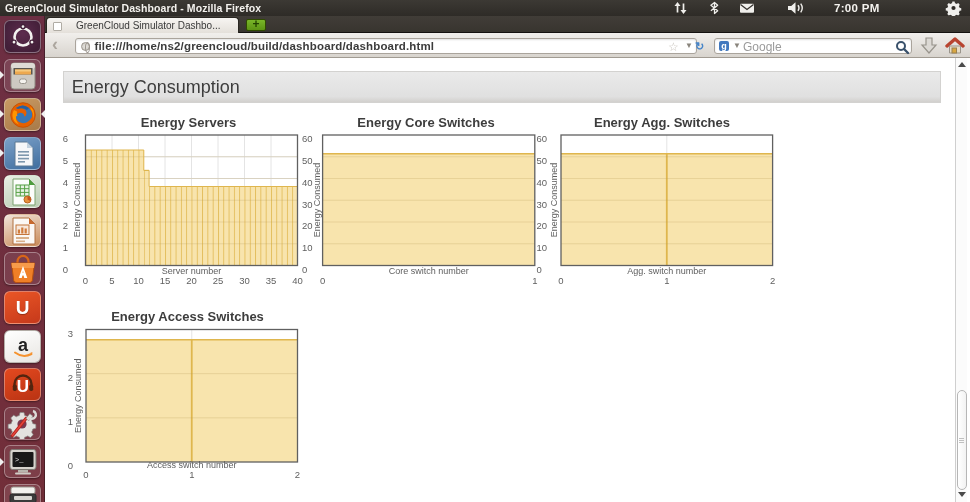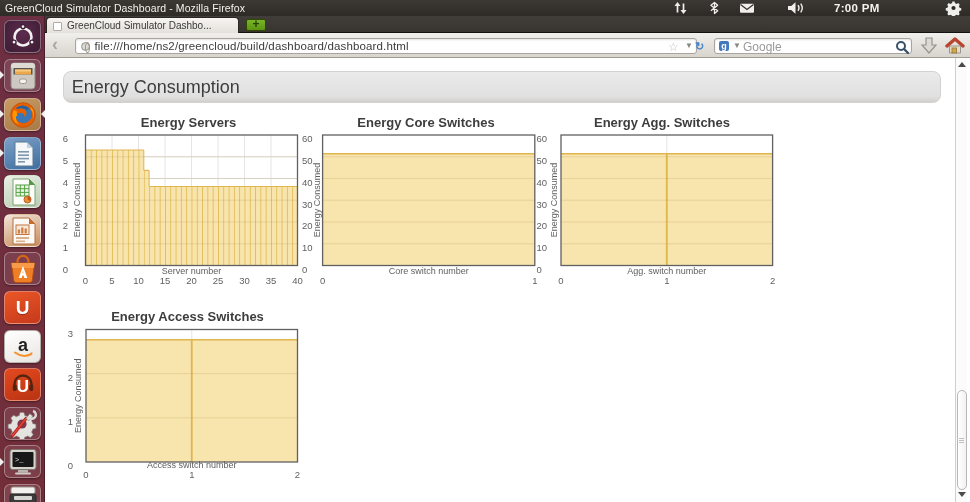--- a/index.html
+++ b/index.html
@@ -1,44 +1,44 @@
 <!DOCTYPE html>
 <html><head><meta charset="utf-8">
 <style>
 *{margin:0;padding:0;box-sizing:border-box}
 body{font-family:"Liberation Sans",sans-serif}
 #screen{position:relative;width:970px;height:502px;overflow:hidden;background:#fff}
 #menubar{position:absolute;left:0;top:0;width:970px;height:16px;background:linear-gradient(#3c3934,#2e2b27);z-index:10}
-#menubar .title{position:absolute;left:5px;top:1.5px;color:#f4f2ee;font-size:10.5px;font-weight:normal;letter-spacing:0.1px}
+#menubar .title{position:absolute;left:5px;top:1.5px;color:#f4f2ee;font-size:10.5px;font-weight:bold;letter-spacing:0.1px}
 #menubar .clock{position:absolute;left:834px;top:1.5px;color:#f4f2ee;font-size:11.5px;font-weight:bold;letter-spacing:0.3px}
 #launcher{position:absolute;left:0;top:16px;width:45px;height:486px;background:linear-gradient(#6d2f43,#722e39);z-index:9;border-right:1px solid rgba(0,0,0,0.35)}
 .tile{position:absolute;left:4px;width:37px;height:33px;border-radius:6px;border:1px solid rgba(255,255,255,0.35);box-shadow:0 1px 2px rgba(0,0,0,0.4);overflow:hidden;display:flex;align-items:center;justify-content:center}
 .arrow-l{position:absolute;left:0;width:0;height:0;border-top:4px solid transparent;border-bottom:4px solid transparent;border-left:4px solid #f0f0f0;z-index:11}
 .arrow-r{position:absolute;right:0;width:0;height:0;border-top:4px solid transparent;border-bottom:4px solid transparent;border-right:4px solid #f0f0f0;z-index:11}
 #tabbar{position:absolute;left:45px;top:16px;width:925px;height:17px;background:linear-gradient(#413d38,#38352f);border-bottom:1px solid #141210;z-index:8}
-#tab{position:absolute;left:1px;top:1px;width:193px;height:16px;background:linear-gradient(#f7f5f2,#e4e0da);border-radius:4px 4px 0 0;border:1px solid #2a2722;border-bottom:none;color:#3a3a3a;font-size:10px;line-height:15px;padding-left:20px;white-space:nowrap;overflow:hidden}
+#tab{position:absolute;left:1px;top:1px;width:193px;height:16px;background:linear-gradient(#f7f5f2,#e4e0da);border-radius:4px 4px 0 0;border:1px solid #2a2722;border-bottom:none;color:#3a3a3a;font-size:10px;line-height:15px;padding-left:29px;white-space:nowrap;overflow:hidden}
 #tab .doc{position:absolute;left:6px;top:3.5px;width:9px;height:9px;border:1px solid #b0aca4;background:#fff;border-radius:1px}
 #newtab{position:absolute;left:201px;top:3px;width:20px;height:12px;background:linear-gradient(#79b629,#5d9414);border-radius:2px;border:1px solid #2f4a00;color:#234400;font-size:12px;font-weight:bold;line-height:9px;text-align:center}
 #navbar{position:absolute;left:45px;top:33px;width:925px;height:25px;background:linear-gradient(#f1efec,#d8d4ce);border-bottom:1px solid #a19b92;z-index:8}
 #back{position:absolute;left:7px;top:1px;color:#aca69e;font-size:18px;font-weight:bold}
 #urlbar{position:absolute;left:30px;top:4.5px;width:622px;height:16px;background:#fff;border:1px solid #aaa49c;border-radius:3px;box-shadow:inset 0 1px 2px rgba(0,0,0,0.12)}
 #urlbar .globe{position:absolute;left:5px;top:3px;width:9px;height:9px;border:1px solid #9a948c;border-radius:50%;background:radial-gradient(circle,#e8e6e2,#c9c5be)}
 #urlbar .globe:before{content:"";position:absolute;left:3px;top:-1px;width:3px;height:9px;border:1px solid #9a948c;border-radius:50%}
-#urlbar .url{position:absolute;left:18.5px;top:1.5px;font-size:11.5px;color:#3b3b3b;font-weight:normal;letter-spacing:0.15px}
+#urlbar .url{position:absolute;left:18.5px;top:1.5px;font-size:11.5px;color:#3b3b3b;font-weight:bold;letter-spacing:0.15px}
 #urlbar .star{position:absolute;left:592px;top:1px;color:#c9c5be;font-size:12px}
 #urlbar .caret{position:absolute;left:609px;top:2px;color:#8a857d;font-size:8px}
 #urlbar .reload{position:absolute;left:619px;top:1px;color:#4584c9;font-size:11px;font-weight:bold}
 #searchbox{position:absolute;left:669px;top:4.5px;width:198px;height:16px;background:#fff;border:1px solid #aaa49c;border-radius:3px;box-shadow:inset 0 1px 2px rgba(0,0,0,0.12)}
 #searchbox .gicon{position:absolute;left:4px;top:2.5px;width:10px;height:10px;background:#4178be;border-radius:2px;color:#fff;font-size:9px;font-weight:bold;text-align:center;line-height:10px}
 #searchbox .caret{position:absolute;left:18px;top:2px;color:#8a857d;font-size:8px}
 #searchbox .ph{position:absolute;left:28px;top:1.5px;color:#9a9a9a;font-size:12px}
 #dl{position:absolute;left:875px;top:3px}
 #homeic{position:absolute;left:900px;top:3px}
 #content{position:absolute;left:45px;top:58px;width:925px;height:444px;background:#fff;z-index:1}
-#acchead{position:absolute;left:17.7px;top:13.4px;width:878.5px;height:31.8px;background:linear-gradient(#eaeaea,#e0e0e0 82%,#d2d0cd);border:1px solid #d3d2d0;border-radius:8px}
+#acchead{position:absolute;left:17.7px;top:13.4px;width:878.5px;height:31.8px;background:linear-gradient(#eaeaea,#e0e0e0 82%,#d2d0cd);border:1px solid #d3d2d0;border-radius:0}
 #acchead span{position:absolute;left:8px;top:5px;font-size:18px;color:#3d3d3d}
 #scrollbar{position:absolute;left:909.5px;top:0;width:12px;height:444px;background:#fbfbfb;border-left:1px solid #cfcfcf}
 #scrollbar .thumb{position:absolute;left:1px;top:332px;width:10px;height:100px;background:linear-gradient(90deg,#fff,#f2f2f2);border:1px solid #b6b6b6;border-radius:5px}
 #scrollbar .grip{position:absolute;left:3px;top:380px;width:5px;height:1px;background:#c0c0c0;box-shadow:0 2px 0 #c0c0c0,0 4px 0 #c0c0c0}
 #scrollbar .up{position:absolute;left:2px;top:4px;width:0;height:0;border-left:4px solid transparent;border-right:4px solid transparent;border-bottom:5px solid #4a4a4a}
 #scrollbar .dn{position:absolute;left:2px;top:434px;width:0;height:0;border-left:4px solid transparent;border-right:4px solid transparent;border-top:5px solid #4a4a4a}
 </style></head>
 <body>
 <div id="screen">
   <div id="menubar">

